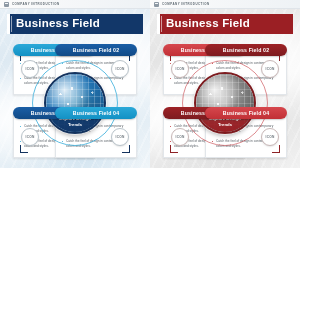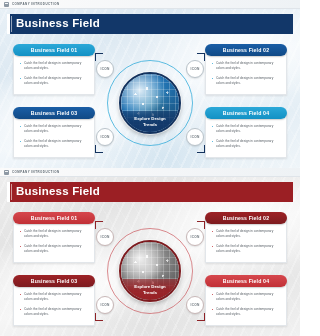--- a/index.html
+++ b/index.html
@@ -2,21 +2,21 @@
 <html><head>
 <meta charset="utf-8">
 <style>
   * { box-sizing: border-box; margin: 0; padding: 0; }
   html, body {
     width: 300px; height: 336px;
     background: #ffffff;
     font-family: "Liberation Sans", sans-serif;
     overflow: hidden;
   }
-  .deck { width: 300px; height: 336px; display: flex; flex-direction: column; }
+  .deck { width: 300px; height: 254px; display: flex; flex-direction: row; }
 
   .slide {
     position: relative;
     width: 300px; height: 168px;
     overflow: hidden;
   }
 
   
   .slide-bg {
     position: absolute; inset: 0;

